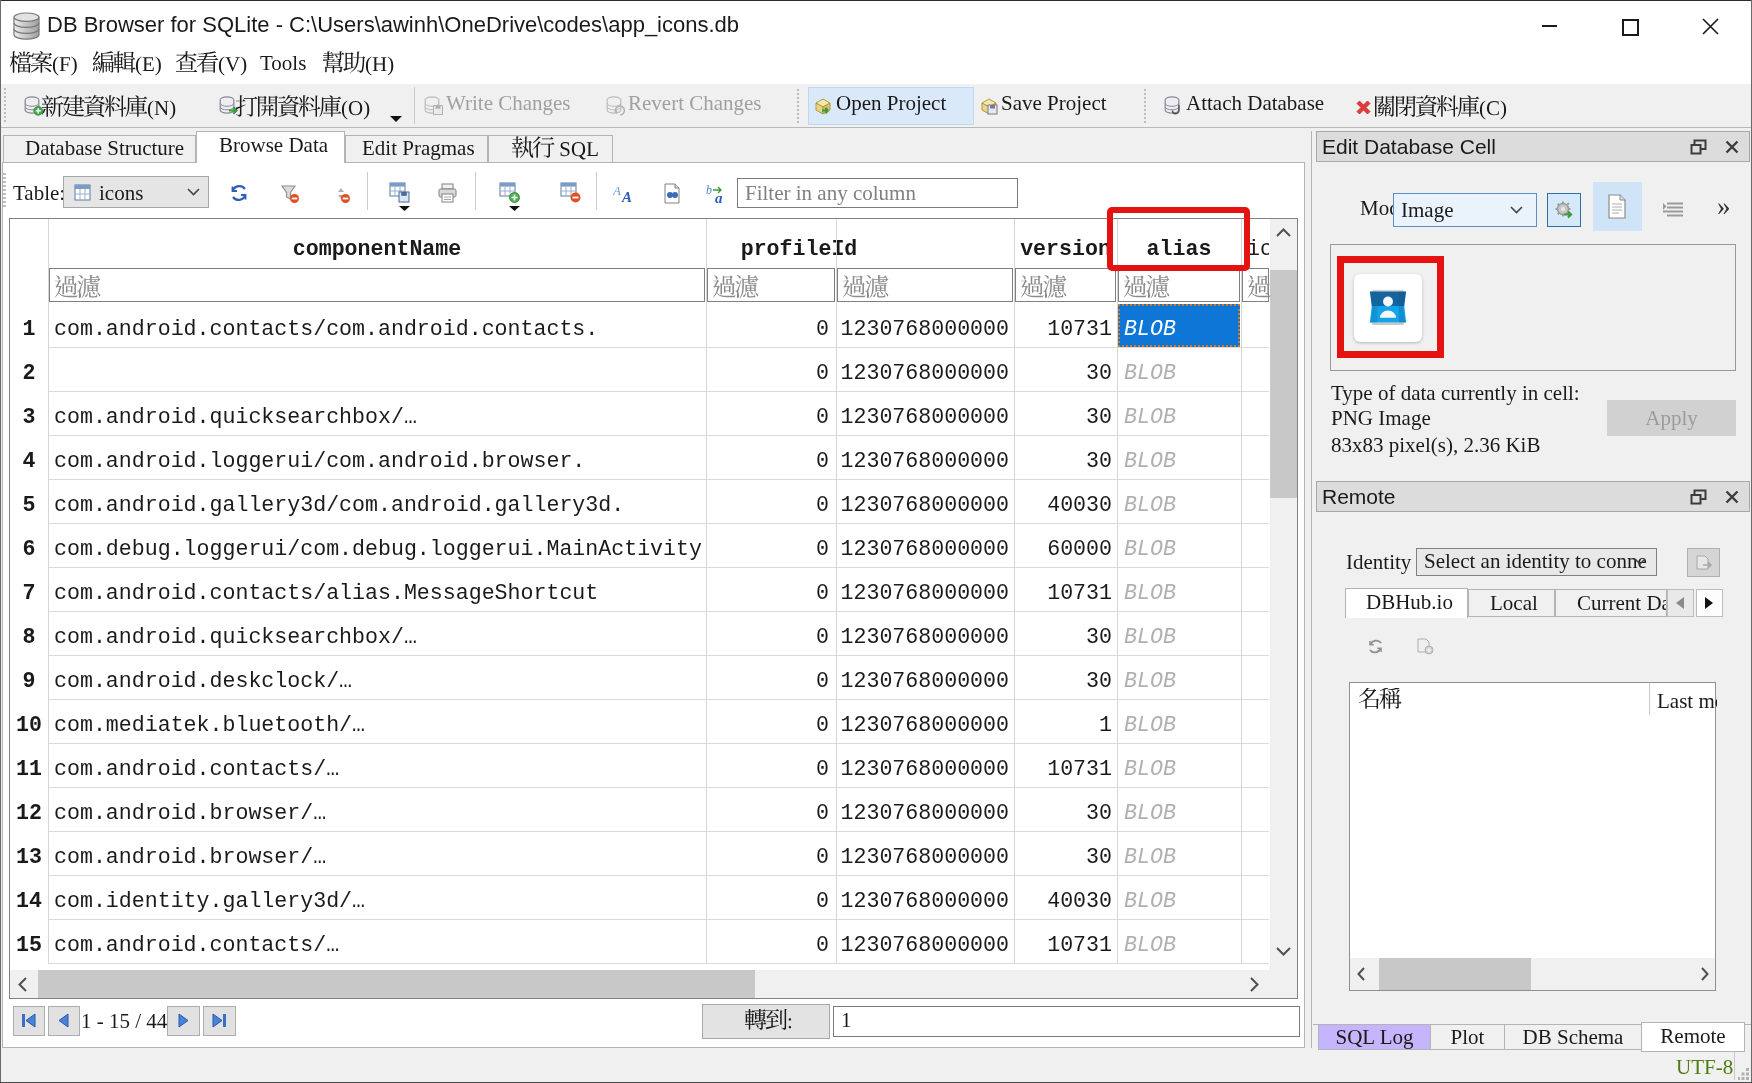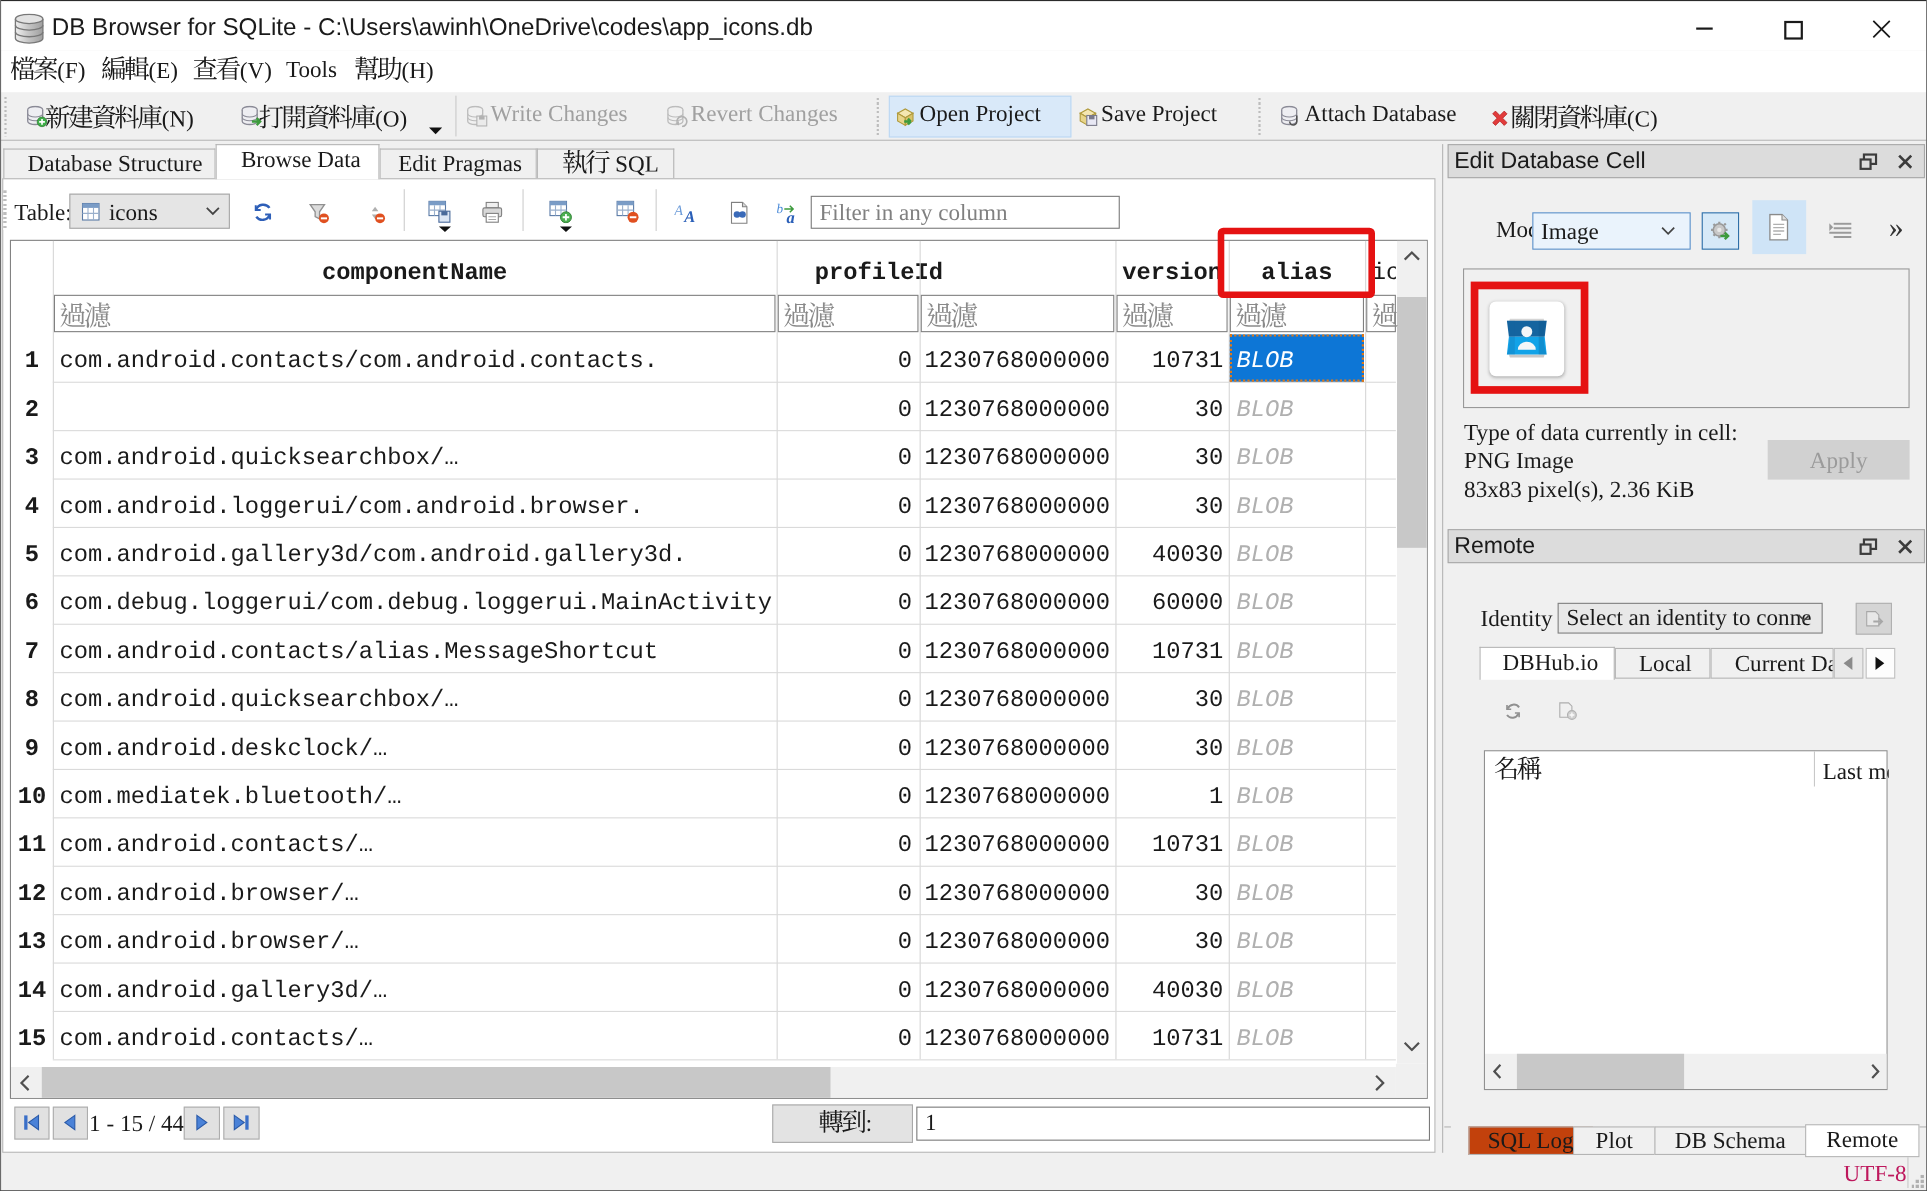--- a/index.html
+++ b/index.html
@@ -328,21 +328,21 @@
   <div class="abs mono" style="left:836px;top:787px;width:173px;height:44px;line-height:52px;text-align:right;">1230768000000</div>
   <div class="abs mono" style="left:1014px;top:787px;width:98px;height:44px;line-height:52px;text-align:right;">30</div>
   <div class="abs mono" style="left:1124px;top:787px;height:44px;line-height:52px;font-style:italic;color:#b0b0b0;">BLOB</div>
   <div class="abs mono" style="left:10px;top:831px;width:38px;height:44px;line-height:52px;text-align:center;font-weight:bold;">13</div>
   <div class="abs mono" style="left:54px;top:831px;height:44px;line-height:52px;white-space:pre;">com.android.browser/…</div>
   <div class="abs mono" style="left:706px;top:831px;width:123px;height:44px;line-height:52px;text-align:right;">0</div>
   <div class="abs mono" style="left:836px;top:831px;width:173px;height:44px;line-height:52px;text-align:right;">1230768000000</div>
   <div class="abs mono" style="left:1014px;top:831px;width:98px;height:44px;line-height:52px;text-align:right;">30</div>
   <div class="abs mono" style="left:1124px;top:831px;height:44px;line-height:52px;font-style:italic;color:#b0b0b0;">BLOB</div>
   <div class="abs mono" style="left:10px;top:875px;width:38px;height:44px;line-height:52px;text-align:center;font-weight:bold;">14</div>
-  <div class="abs mono" style="left:54px;top:875px;height:44px;line-height:52px;white-space:pre;">com.android.gallery3d/…</div>
+  <div class="abs mono" style="left:54px;top:875px;height:44px;line-height:52px;white-space:pre;">com.identity.gallery3d/…</div>
   <div class="abs mono" style="left:706px;top:875px;width:123px;height:44px;line-height:52px;text-align:right;">0</div>
   <div class="abs mono" style="left:836px;top:875px;width:173px;height:44px;line-height:52px;text-align:right;">1230768000000</div>
   <div class="abs mono" style="left:1014px;top:875px;width:98px;height:44px;line-height:52px;text-align:right;">40030</div>
   <div class="abs mono" style="left:1124px;top:875px;height:44px;line-height:52px;font-style:italic;color:#b0b0b0;">BLOB</div>
   <div class="abs mono" style="left:10px;top:919px;width:38px;height:44px;line-height:52px;text-align:center;font-weight:bold;">15</div>
   <div class="abs mono" style="left:54px;top:919px;height:44px;line-height:52px;white-space:pre;">com.android.contacts/…</div>
   <div class="abs mono" style="left:706px;top:919px;width:123px;height:44px;line-height:52px;text-align:right;">0</div>
   <div class="abs mono" style="left:836px;top:919px;width:173px;height:44px;line-height:52px;text-align:right;">1230768000000</div>
   <div class="abs mono" style="left:1014px;top:919px;width:98px;height:44px;line-height:52px;text-align:right;">10731</div>
   <div class="abs mono" style="left:1124px;top:919px;height:44px;line-height:52px;font-style:italic;color:#b0b0b0;">BLOB</div>
@@ -505,26 +505,26 @@
   <div class="abs" style="left:1379px;top:958px;width:152px;height:32px;background:#c8c8c8;"></div>
   <svg class="abs" style="left:1357px;top:967px;" width="8" height="14" viewBox="0 0 8 14">
       <path d="M7 1 L1.5 7 L7 13" fill="none" stroke="#505050" stroke-width="2"></path>
     </svg>
   <svg class="abs" style="left:1701px;top:967px;" width="8" height="14" viewBox="0 0 8 14">
       <path d="M1 1 L6.5 7 L1 13" fill="none" stroke="#505050" stroke-width="2"></path>
     </svg>
 
   <div class="abs" style="left:1313px;top:1024px;width:6px;height:1px;background:#b4b4b4;"></div>
   <div class="abs" style="left:1744px;top:1024px;width:8px;height:1px;background:#b4b4b4;"></div>
-  <div class="abs" style="left:1318px;top:1024px;width:113px;height:26px;background:#c2410c;border:1px solid #b4b4b4;box-sizing:border-box;text-align:center;line-height:25px;margin-left:17px;">SQL Log</div>
+  <div class="abs" style="left:1318px;top:1024px;width:113px;height:26px;background:#c4b5fd;border:1px solid #b4b4b4;box-sizing:border-box;text-align:center;line-height:25px;">SQL Log</div>
   <div class="abs" style="left:1430px;top:1024px;width:75px;height:26px;background:#f0f0f0;border:1px solid #b4b4b4;box-sizing:border-box;text-align:center;line-height:25px;">Plot</div>
   <div class="abs" style="left:1504px;top:1024px;width:138px;height:26px;background:#f0f0f0;border:1px solid #b4b4b4;box-sizing:border-box;text-align:center;line-height:25px;">DB Schema</div>
   <div class="abs" style="left:1641px;top:1022px;width:104px;height:30px;background:#fff;border:1px solid #b4b4b4;box-sizing:border-box;text-align:center;line-height:27px;">Remote</div>
 
-  <div class="abs" style="left:1676px;top:1055px;color:#be185d;">UTF-8</div>
+  <div class="abs" style="left:1676px;top:1055px;color:#4d7c0f;">UTF-8</div>
   <div class="abs" style="left:1734px;top:1052px;width:1px;height:28px;background:#c8c8c8;"></div>
   <svg class="abs" style="left:1738px;top:1068px;" width="12" height="12" viewBox="0 0 12 12">
     <g fill="#b0b0b0">
         <rect x="8" y="0" width="3" height="3"></rect>
         <rect x="8" y="4.5" width="3" height="3"></rect>
         <rect x="8" y="9" width="3" height="3"></rect>
         <rect x="3.5" y="4.5" width="3" height="3"></rect>
         <rect x="3.5" y="9" width="3" height="3"></rect>
         <rect x="-1" y="9" width="3" height="3"></rect>
       </g>

